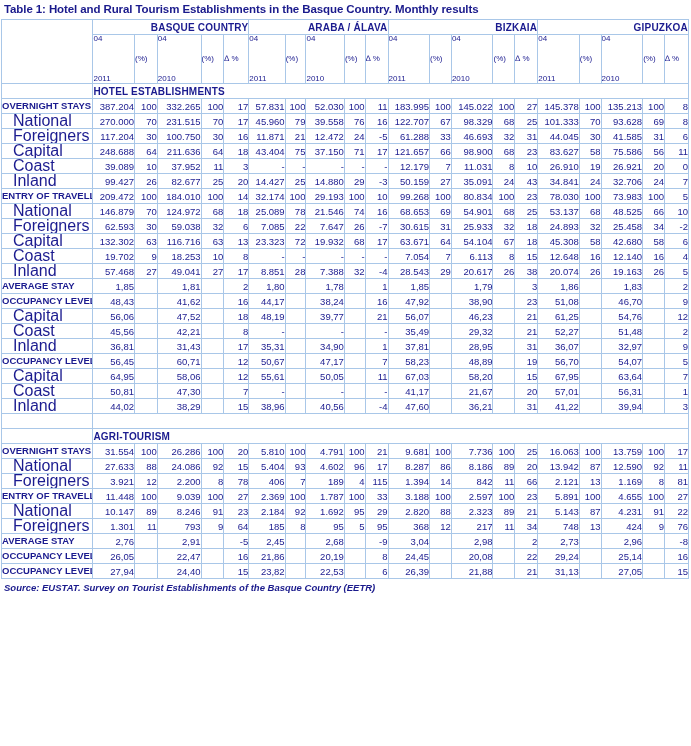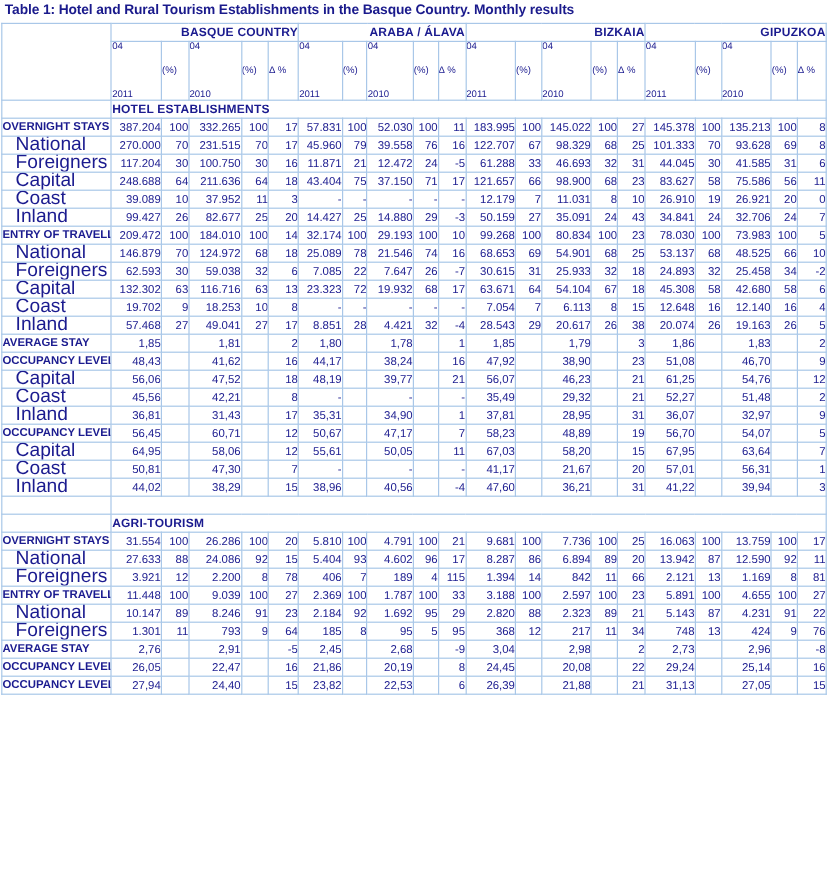--- a/index.html
+++ b/index.html
@@ -419,21 +419,21 @@
         </tr>
         <tr>
           <td class="rowlabel ind">Inland</td>
           <td class="num">57.468</td>
           <td class="num">27</td>
           <td class="num">49.041</td>
           <td class="num">27</td>
           <td class="num">17</td>
           <td class="num grpstart">8.851</td>
           <td class="num">28</td>
-          <td class="num">4.421</td>
+          <td class="num">7.388</td>
           <td class="num">32</td>
           <td class="num">-4</td>
           <td class="num grpstart">28.543</td>
           <td class="num">29</td>
           <td class="num">20.617</td>
           <td class="num">26</td>
           <td class="num">38</td>
           <td class="num grpstart">20.074</td>
           <td class="num">26</td>
           <td class="num">19.163</td>
@@ -685,21 +685,21 @@
           <td class="num">24.086</td>
           <td class="num">92</td>
           <td class="num">15</td>
           <td class="num grpstart">5.404</td>
           <td class="num">93</td>
           <td class="num">4.602</td>
           <td class="num">96</td>
           <td class="num">17</td>
           <td class="num grpstart">8.287</td>
           <td class="num">86</td>
-          <td class="num">6.894</td>
+          <td class="num">8.186</td>
           <td class="num">89</td>
           <td class="num">20</td>
           <td class="num grpstart">13.942</td>
           <td class="num">87</td>
           <td class="num">12.590</td>
           <td class="num">92</td>
           <td class="num">11</td>
         </tr>
         <tr>
           <td class="rowlabel ind">Foreigners</td>
@@ -858,13 +858,14 @@
           <td class="num">21</td>
           <td class="num grpstart">31,13</td>
           <td class="num"></td>
           <td class="num">27,05</td>
           <td class="num"></td>
           <td class="num">15</td>
         </tr>
       </tbody>
   </table>
 
+  <div id="source">Source: EUSTAT. Survey on Tourist Establishments of the Basque Country (EETR)</div>
 </div>
 
 </body></html>

